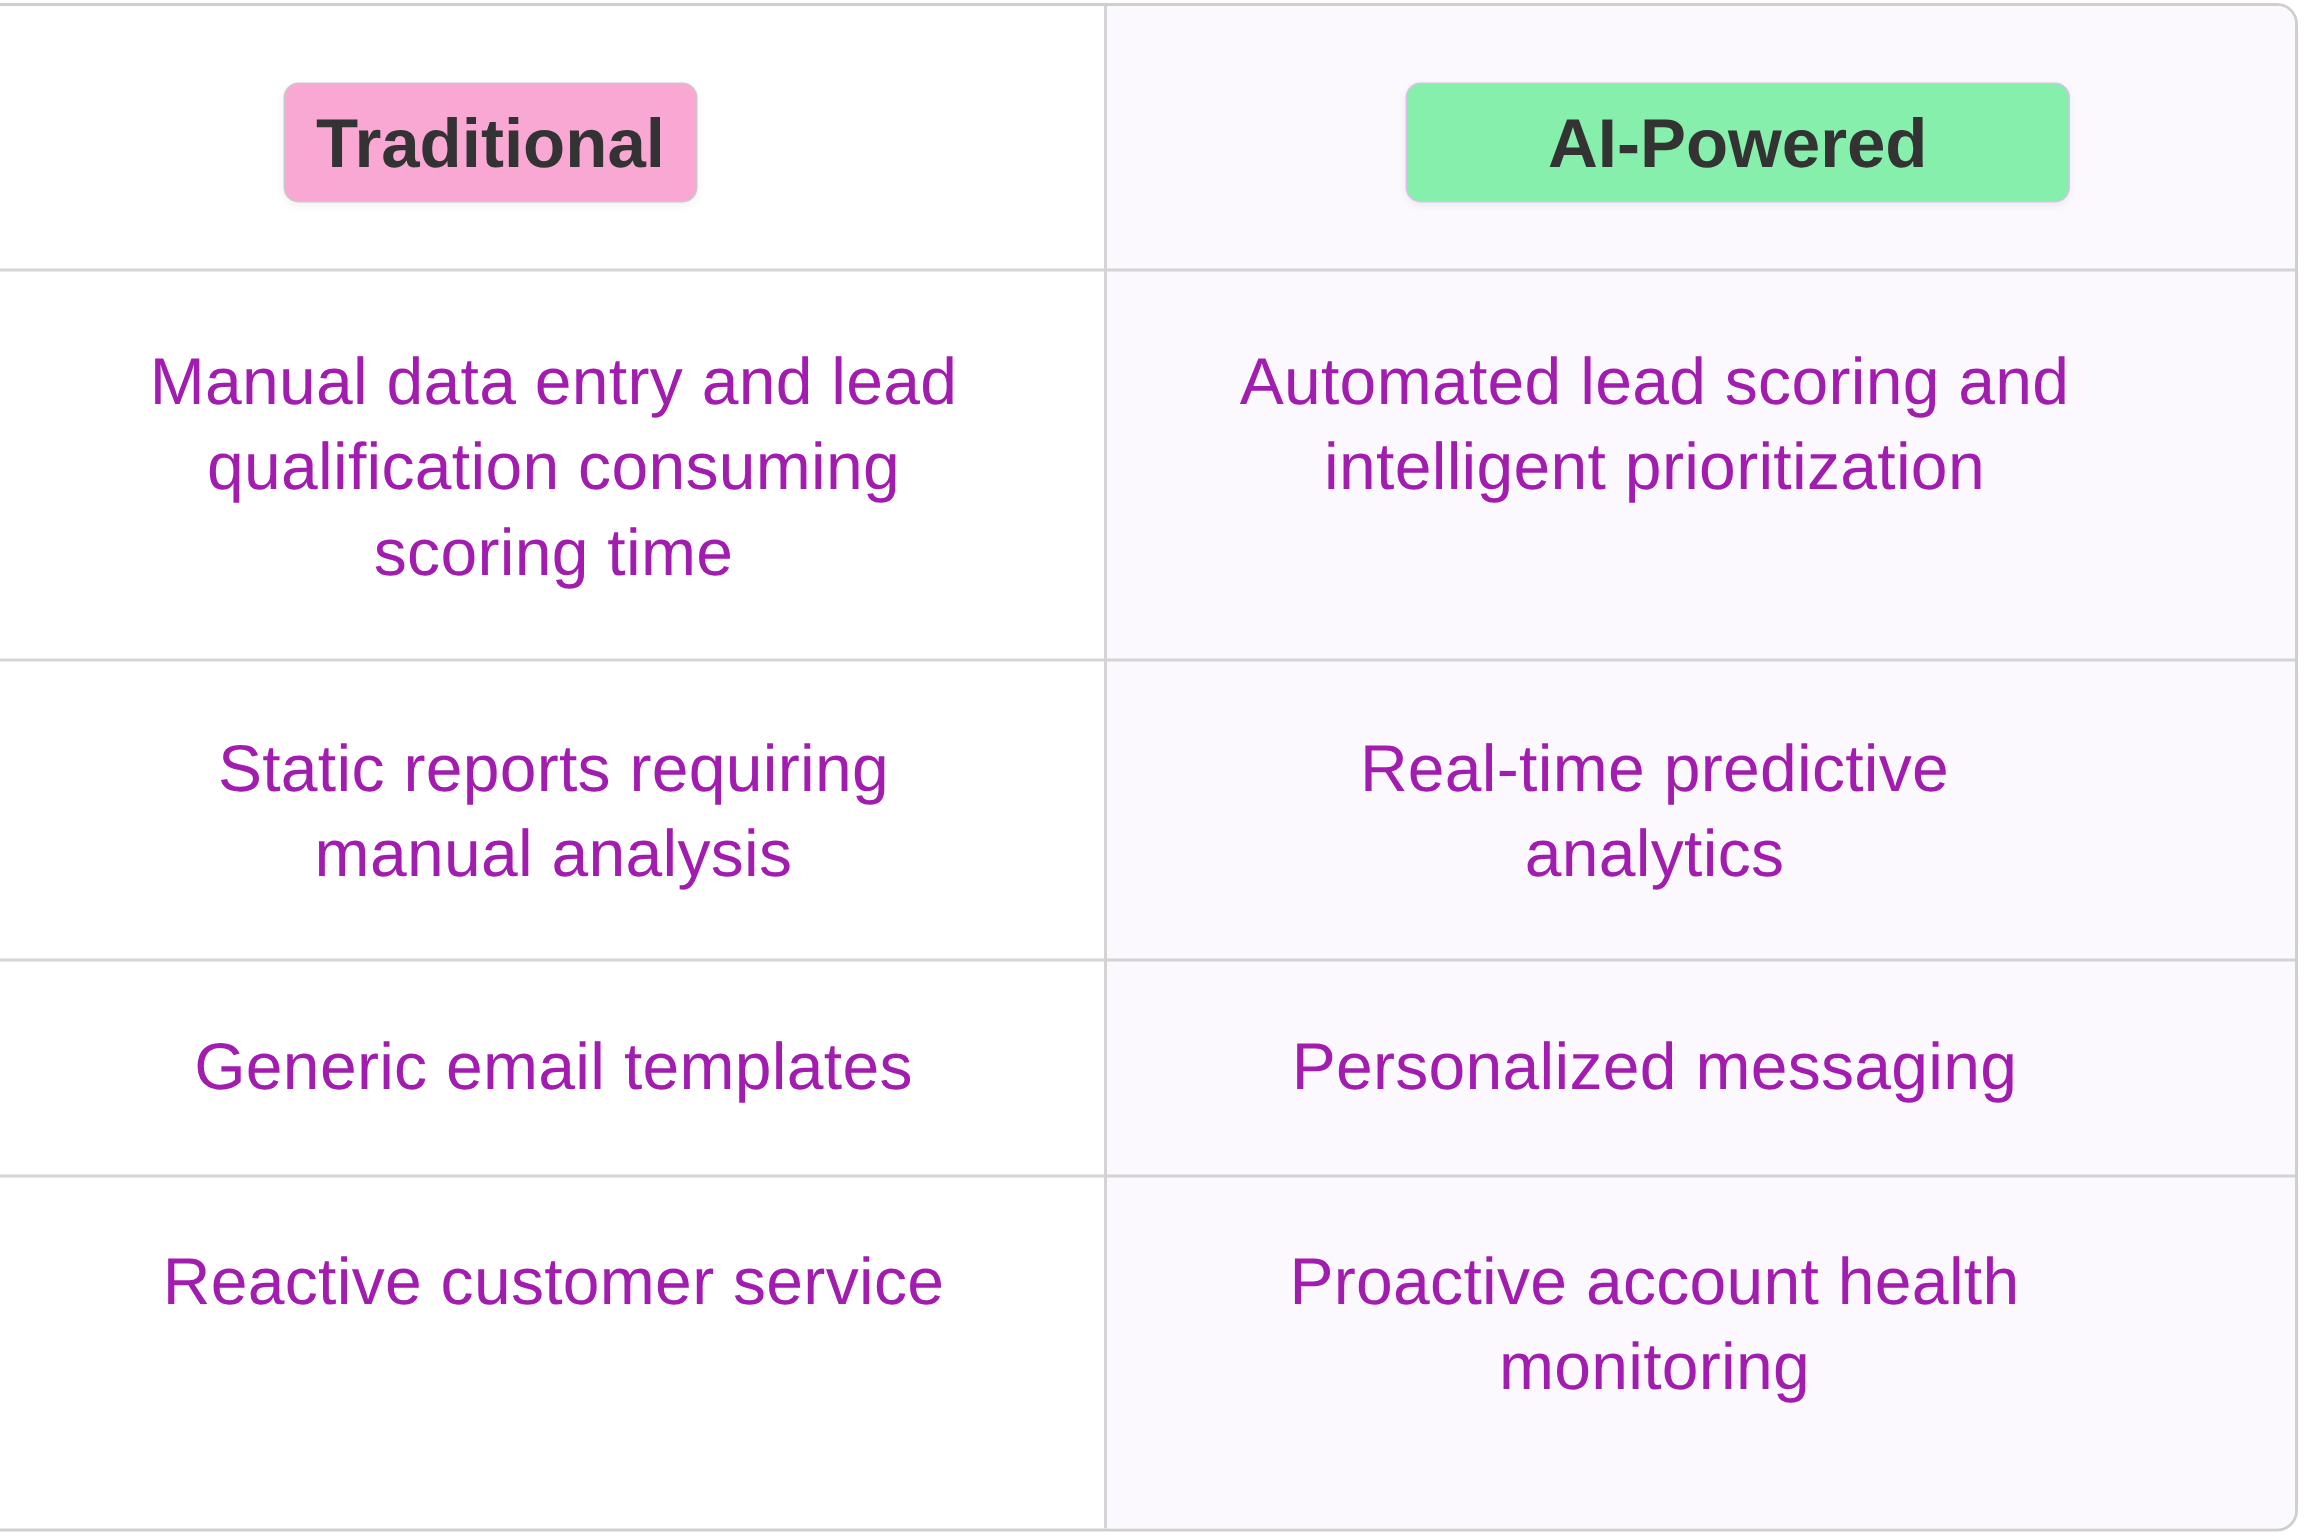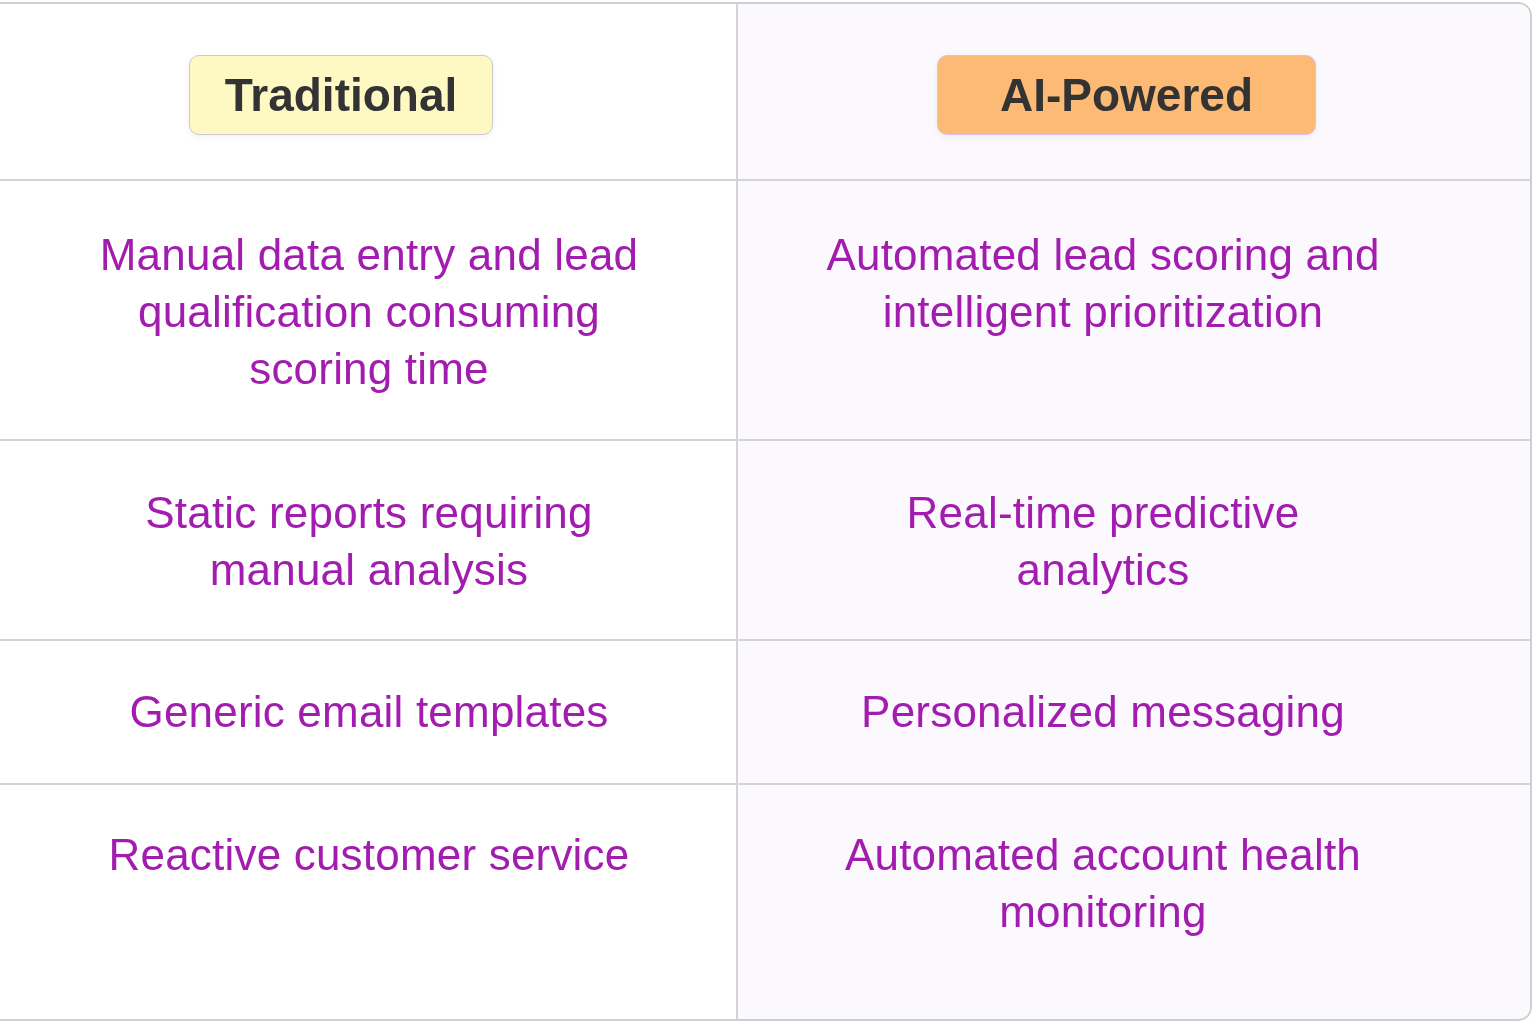--- a/index.html
+++ b/index.html
@@ -70,28 +70,28 @@
       display: flex;
       align-items: center;
       justify-content: center;
       font-size: 46px;
       font-weight: bold;
       color: #333333;
       box-shadow: 0 2px 6px rgba(0,0,0,0.06);
     }
     .pill.trad {
       left: 207px; 
-      width: 304px;
-      background: #fef9c3;
+      width: 276px;
+      background: #f9a8d4;
       border: 1.5px solid #c9c9c9;
     }
     .pill.ai {
       left: 955px; 
-      width: 379px;
-      background: #fdba74;
+      width: 443px;
+      background: #86efac;
       border: 1.5px solid #d7c0ec;
     }
   </style>
 </head>
 <body>
 
 <div class="table-frame">
   <div class="col-right-bg"></div>
 
   <div class="vline"></div>
@@ -145,17 +145,17 @@
     </div>
   </div>
 
   <div class="cell left" style="top:822px">
     <div>
       <span>Reactive customer service</span>
     </div>
   </div>
   <div class="cell right" style="top:822px">
     <div>
-      <span>Automated account health</span>
+      <span>Proactive account health</span>
       <span>monitoring</span>
     </div>
   </div>
 </div>
 
 </body></html>

